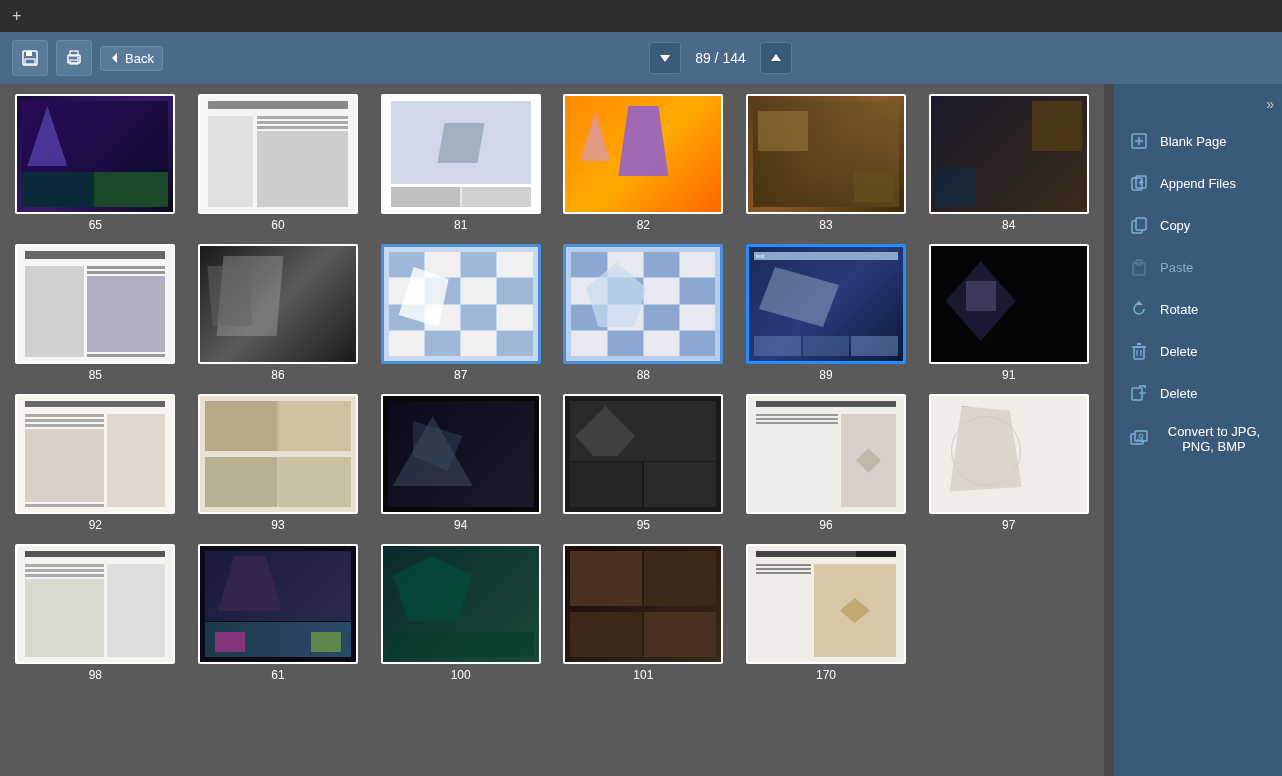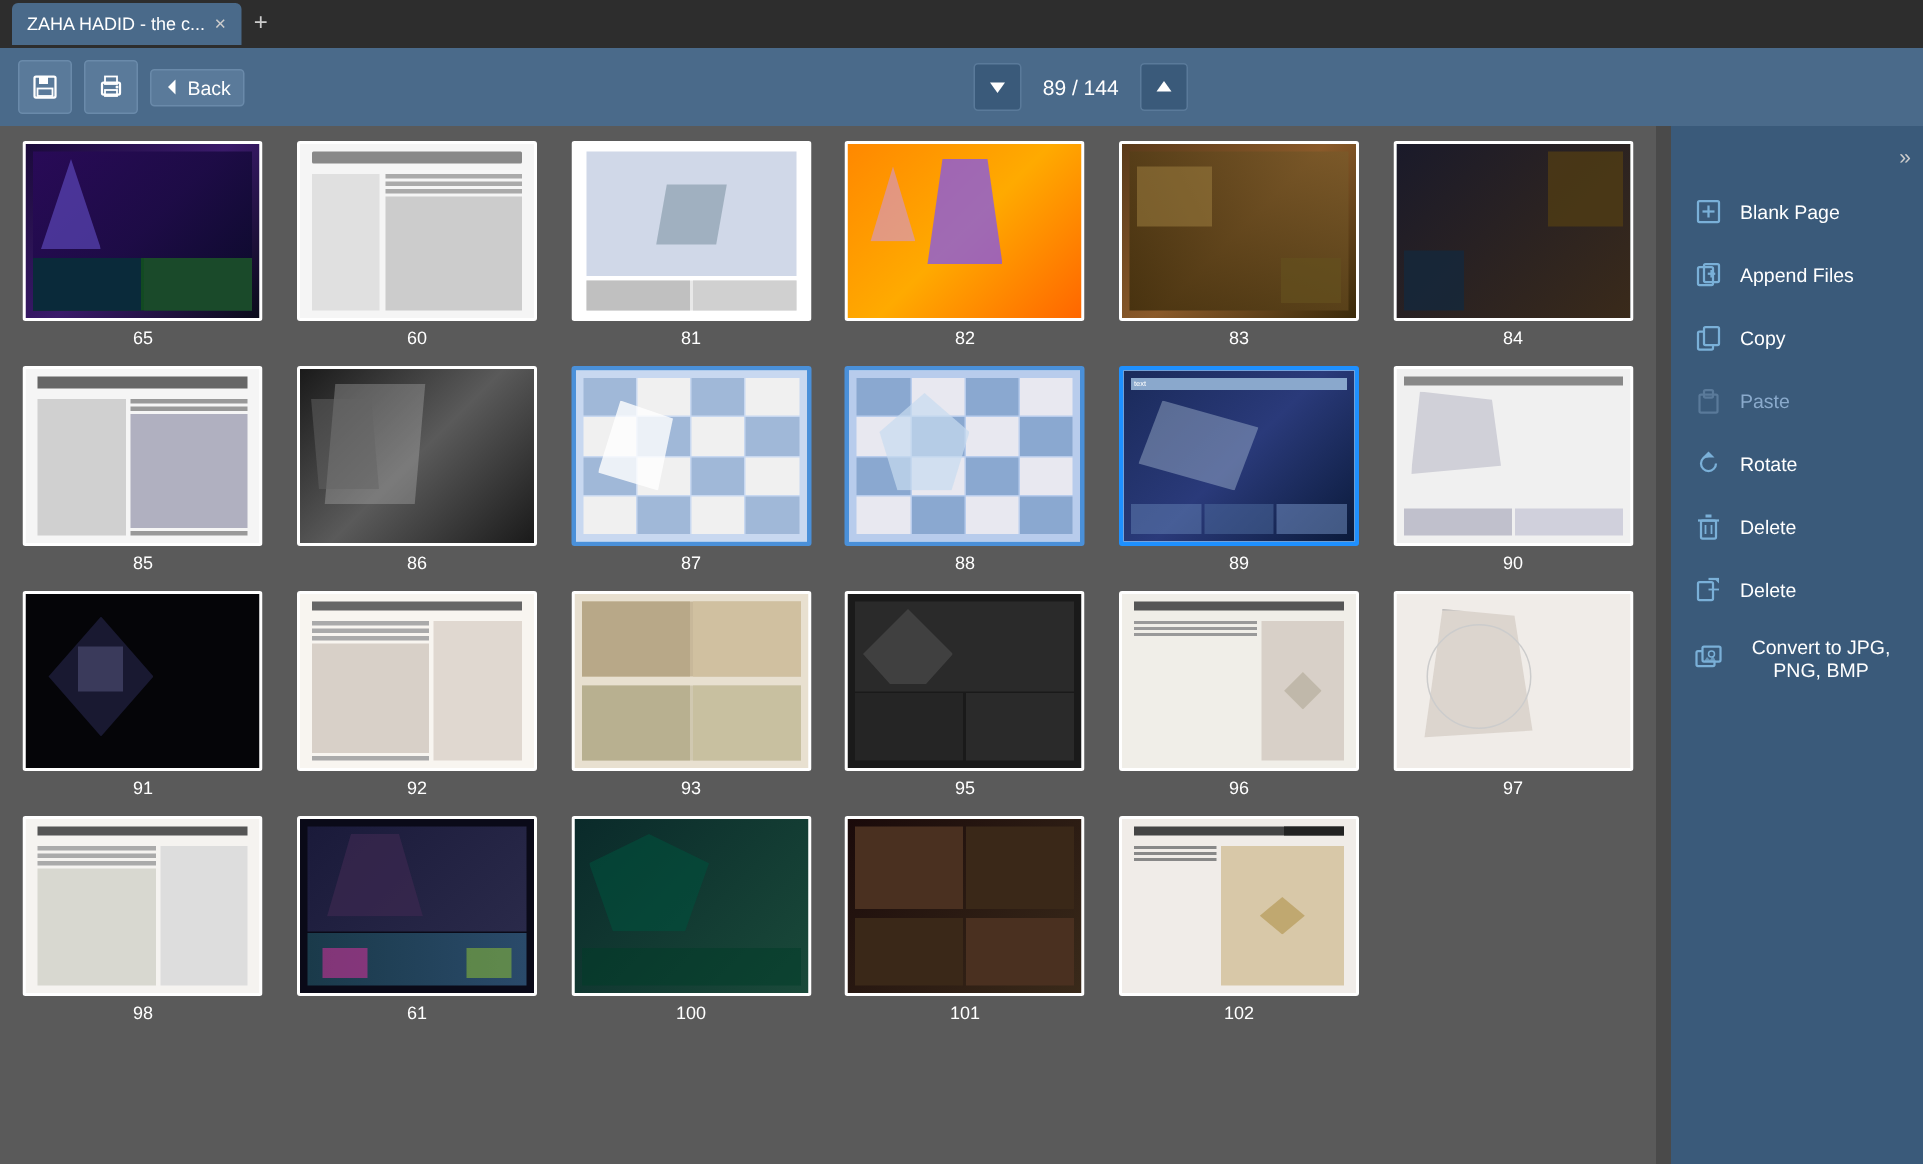--- a/index.html
+++ b/index.html
@@ -206,24 +206,20 @@
     .bg-white { background: #fff; }
     .bg-orange { background: linear-gradient(135deg, #ff8800 0%, #ffaa00 50%, #ff6600 100%); }
     .bg-brown { background: linear-gradient(135deg, #5a3a1a 0%, #8a5a2a 50%, #3a2a0a 100%); }
     .bg-dark-multi { background: linear-gradient(45deg, #1a1a2a, #2a3a4a, #1a2a1a); }
     .bg-bw { background: linear-gradient(135deg, #2a2a2a, #6a6a6a, #1a1a1a); }
   </style>
 </head>
 <body>
 
 <div class="title-bar">
-  <div class="tab">
-    <span>ZAHA HADID - the c...</span>
-    <span class="tab-close">✕</span>
-  </div>
   <button class="tab-new">+</button>
 </div>
 
 <div class="toolbar">
   <button class="toolbar-icon-btn">
     <svg width="18" height="18" viewBox="0 0 18 18" fill="white">
       <rect x="2" y="2" width="14" height="14" rx="1" fill="none" stroke="white" stroke-width="1.5"></rect>
       <rect x="5" y="2" width="6" height="5" fill="white"></rect>
       <rect x="4" y="10" width="10" height="5" fill="none" stroke="white" stroke-width="1.2"></rect>
     </svg>
@@ -438,34 +434,20 @@
           <div style="position:absolute;bottom:5px;left:5px;right:5px;height:20px;display:flex;gap:2px;">
             <div style="flex:1;background:rgba(100,130,180,0.5);"></div>
             <div style="flex:1;background:rgba(80,110,160,0.5);"></div>
             <div style="flex:1;background:rgba(120,150,200,0.5);"></div>
           </div>
         </div>
       </div>
       <span class="thumb-num">89</span>
     </div>
 
-    <div class="thumb-item">
-      <div class="thumb-img">
-        <div class="page-art">
-          <div style="position:absolute;inset:0;background:#f0f0f0;"></div>
-          <div style="position:absolute;top:5px;left:5px;right:5px;height:6px;background:#888;font-size:4px;"></div>
-          <div style="position:absolute;top:15px;left:10px;width:60px;height:55px;background:#d0d0d8;clip-path:polygon(10% 0%,90% 10%,100% 90%,0% 100%);"></div>
-          <div style="position:absolute;bottom:5px;left:5px;right:5px;height:18px;display:flex;gap:2px;">
-            <div style="flex:1;background:#c0c0cc;"></div>
-            <div style="flex:1;background:#d0d0dc;"></div>
-          </div>
-        </div>
-      </div>
-      <span class="thumb-num">90</span>
-    </div>
 
     <div class="thumb-item">
       <div class="thumb-img">
         <div class="page-art">
           <div style="position:absolute;inset:0;background:#050508;"></div>
           <div style="position:absolute;top:15px;left:15px;width:70px;height:80px;background:rgba(30,30,60,0.8);clip-path:polygon(50% 0%,100% 50%,50% 100%,0% 50%);"></div>
           <div style="position:absolute;top:35px;left:35px;width:30px;height:30px;background:rgba(80,80,120,0.6);"></div>
         </div>
       </div>
       <span class="thumb-num">91</span>
@@ -501,20 +483,31 @@
           </div>
           <div style="position:absolute;bottom:5px;left:5px;right:5px;height:50px;background:#d0c8b0;display:flex;gap:2px;">
             <div style="flex:1;background:#b8b090;"></div>
             <div style="flex:1;background:#c8c0a0;"></div>
           </div>
         </div>
       </div>
       <span class="thumb-num">93</span>
     </div>
 
+    <div class="thumb-item">
+      <div class="thumb-img">
+        <div class="page-art">
+          <div style="position:absolute;inset:0;background:#080808;"></div>
+          <div style="position:absolute;inset:5px;background:linear-gradient(135deg,#0a0a1a,#1a1a2a);"></div>
+          <div style="position:absolute;top:20px;left:10px;width:80px;height:70px;background:rgba(100,120,140,0.3);clip-path:polygon(50% 0%,100% 100%,0% 100%);"></div>
+          <div style="position:absolute;top:25px;left:30px;width:50px;height:50px;background:rgba(60,80,100,0.4);clip-path:polygon(0% 0%,100% 30%,70% 100%,0% 70%);"></div>
+        </div>
+      </div>
+      <span class="thumb-num">94</span>
+    </div>
 
     <div class="thumb-item">
       <div class="thumb-img">
         <div class="page-art">
           <div style="position:absolute;inset:0;background:#1a1a1a;"></div>
           <div style="position:absolute;top:5px;left:5px;right:5px;height:60px;background:#2a2a2a;"></div>
           <div style="position:absolute;top:10px;left:10px;width:60px;height:50px;background:rgba(80,80,80,0.6);clip-path:polygon(50% 0%,100% 60%,70% 100%,30% 100%,0% 60%);"></div>
           <div style="position:absolute;bottom:5px;left:5px;right:5px;height:45px;display:grid;grid-template-columns:1fr 1fr;gap:2px;">
             <div style="background:#252525;"></div>
             <div style="background:#2a2a2a;"></div>
@@ -627,21 +620,21 @@
               <div style="height:2px;background:#888;"></div>
               <div style="height:2px;background:#888;"></div>
               <div style="height:2px;background:#888;"></div>
             </div>
             <div style="flex:1.5;background:#d8c8a8;display:flex;align-items:center;justify-content:center;">
               <div style="width:30px;height:25px;background:#c0a870;clip-path:polygon(50% 0%,100% 50%,50% 100%,0% 50%);"></div>
             </div>
           </div>
         </div>
       </div>
-      <span class="thumb-num">102</span>
+      <span class="thumb-num">170</span>
     </div>
 
   </div>
 
   <div style="width:10px;background:#4a4a4a;"></div>
 
   <div class="right-sidebar">
     <div class="sidebar-toggle">
       <button class="sidebar-toggle-btn">»</button>
     </div>

